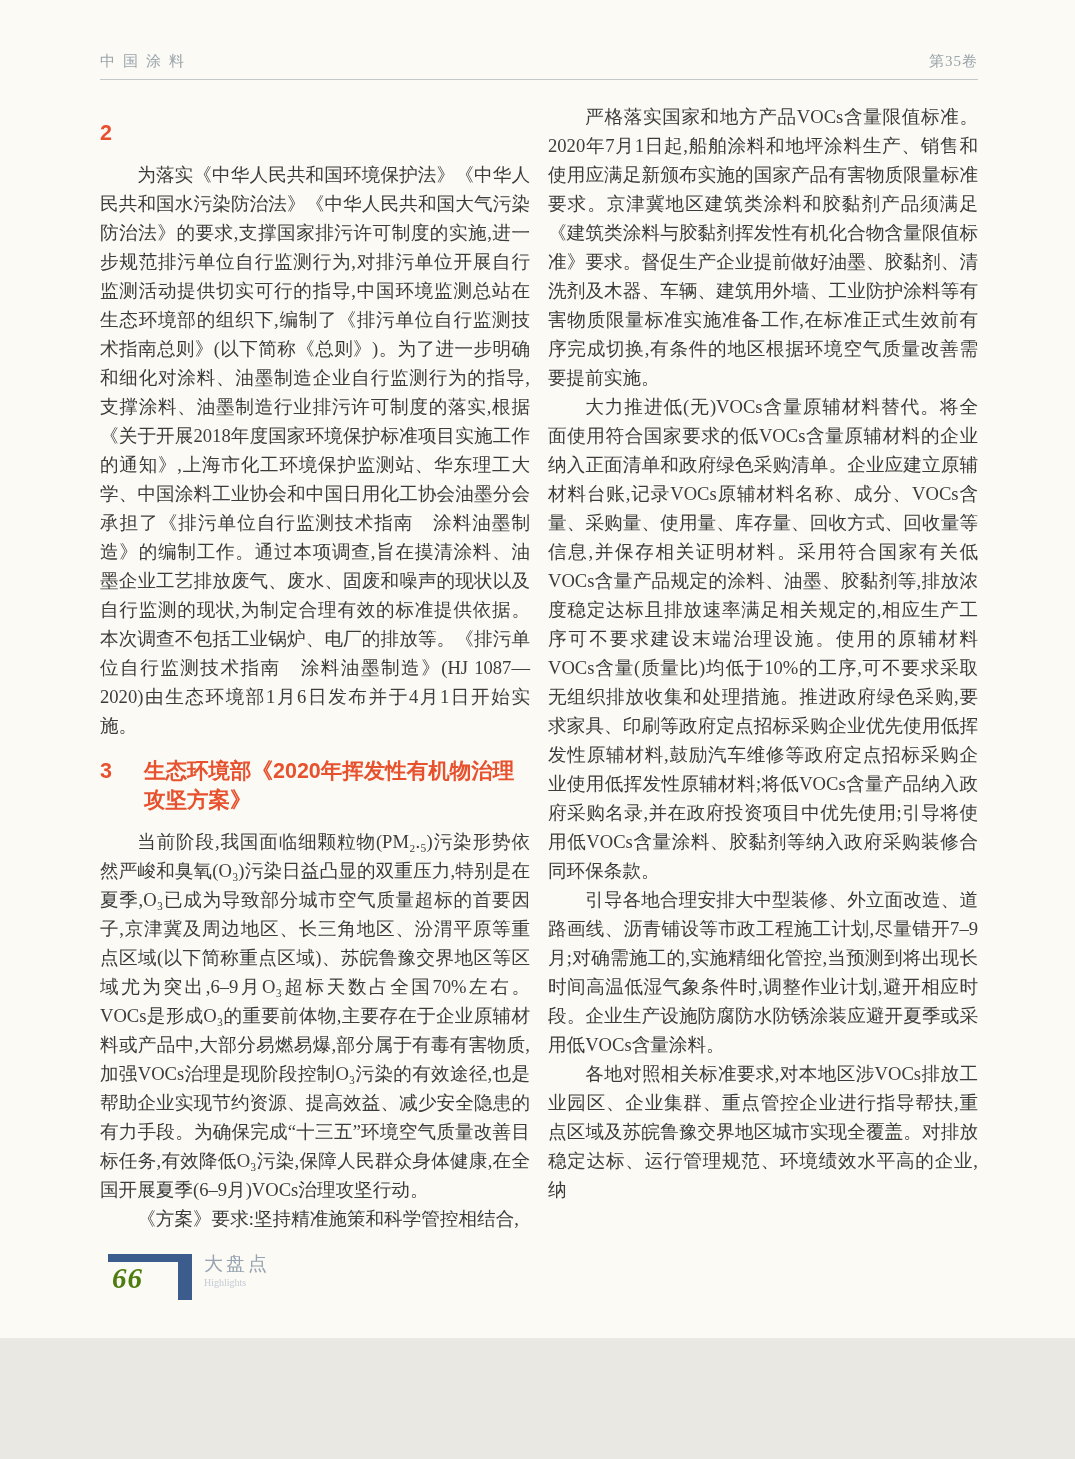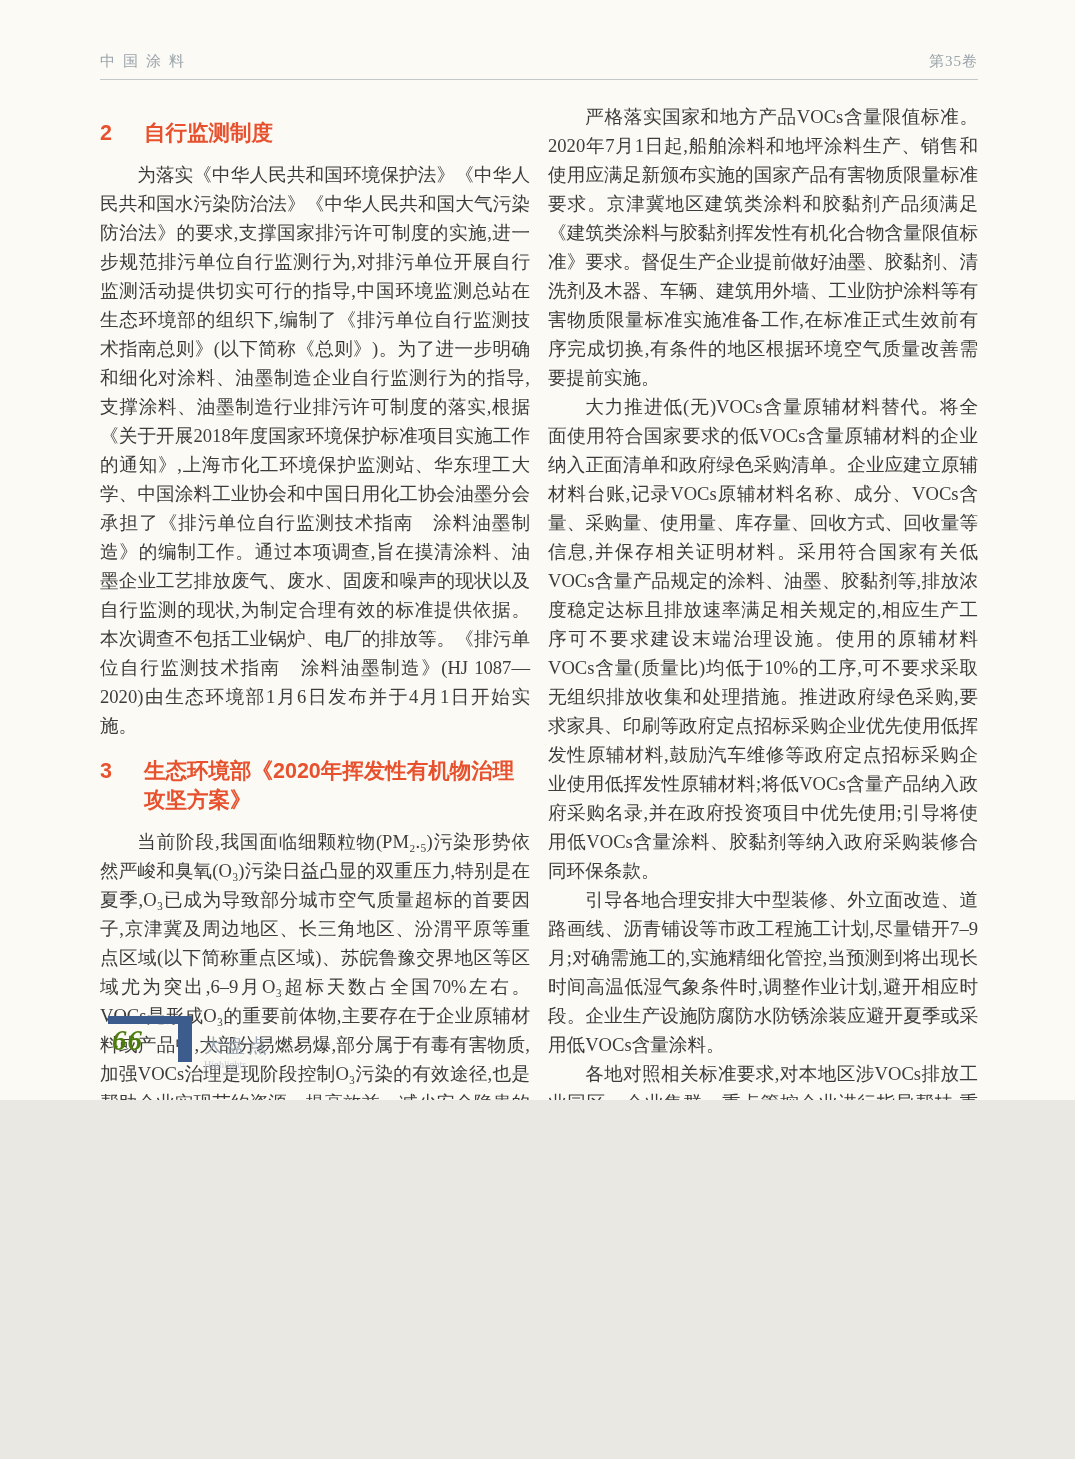--- a/index.html
+++ b/index.html
@@ -2,21 +2,21 @@
 <html lang="zh"><head>
 <meta charset="utf-8">
 <style>
   html,body{margin:0;padding:0;}
   body{
     background:#e9e8e3;
     font-family:"Liberation Serif","DejaVu Serif",serif;
   }
   .page{
     position:relative;
-    width:1075px;height:1100px;
+    width:1075px;height:1338px;
     margin:0 auto;
     background:#fbfaf5;
     box-sizing:border-box;
     padding:52px 97px 0 100px;
     overflow:hidden;
   }
   
   .page-header{
     display:flex;justify-content:space-between;align-items:baseline;
     color:#9aa4ab;
@@ -76,21 +76,21 @@
   }
   .page-number{
     position:absolute;left:12px;top:10px;
     color:#4d7c0f;
     font-size:29px;
     font-style:italic;
     font-weight:bold;
     letter-spacing:1px;
   }
   .footer-text{
-    position:absolute;left:104px;top:20px;
+    position:absolute;left:104px;top:0;
     display:flex;flex-direction:column;
   }
   .footer-col-title{
     color:#98a3b1;
     font-size:19px;
     letter-spacing:3px;
     line-height:24px;
   }
   .footer-col-sub{
     color:#c3cbd4;
@@ -109,21 +109,20 @@
     <span class="volume-label">第35卷</span>
   </header>
   <div class="header-rule"></div>
 
   <main class="columns">
 
     <section class="col">
 
       <h2 class="sec-heading">
         <span class="sec-num">2</span>
-        <span class="sec-title">自行监测制度</span>
       </h2>
       <p class="para">为落实《中华人民共和国环境保护法》《中华人民共和国水污染防治法》《中华人民共和国大气污染防治法》的要求,支撑国家排污许可制度的实施,进一步规范排污单位自行监测行为,对排污单位开展自行监测活动提供切实可行的指导,中国环境监测总站在生态环境部的组织下,编制了《排污单位自行监测技术指南总则》(以下简称《总则》)。为了进一步明确和细化对涂料、油墨制造企业自行监测行为的指导,支撑涂料、油墨制造行业排污许可制度的落实,根据《关于开展2018年度国家环境保护标准项目实施工作的通知》,上海市化工环境保护监测站、华东理工大学、中国涂料工业协会和中国日用化工协会油墨分会承担了《排污单位自行监测技术指南　涂料油墨制造》的编制工作。通过本项调查,旨在摸清涂料、油墨企业工艺排放废气、废水、固废和噪声的现状以及自行监测的现状,为制定合理有效的标准提供依据。本次调查不包括工业锅炉、电厂的排放等。《排污单位自行监测技术指南　涂料油墨制造》(HJ 1087—2020)由生态环境部1月6日发布并于4月1日开始实施。</p>
 
       <h2 class="sec-heading">
         <span class="sec-num">3</span>
         <span class="sec-title">生态环境部《2020年挥发性有机物治理攻坚方案》</span>
       </h2>
       <p class="para">当前阶段,我国面临细颗粒物(PM₂.₅)污染形势依然严峻和臭氧(O₃)污染日益凸显的双重压力,特别是在夏季,O₃已成为导致部分城市空气质量超标的首要因子,京津冀及周边地区、长三角地区、汾渭平原等重点区域(以下简称重点区域)、苏皖鲁豫交界地区等区域尤为突出,6–9月O₃超标天数占全国70%左右。VOCs是形成O₃的重要前体物,主要存在于企业原辅材料或产品中,大部分易燃易爆,部分属于有毒有害物质,加强VOCs治理是现阶段控制O₃污染的有效途径,也是帮助企业实现节约资源、提高效益、减少安全隐患的有力手段。为确保完成“十三五”环境空气质量改善目标任务,有效降低O₃污染,保障人民群众身体健康,在全国开展夏季(6–9月)VOCs治理攻坚行动。</p>
       <p class="para">《方案》要求:坚持精准施策和科学管控相结合,</p>
     </section>

